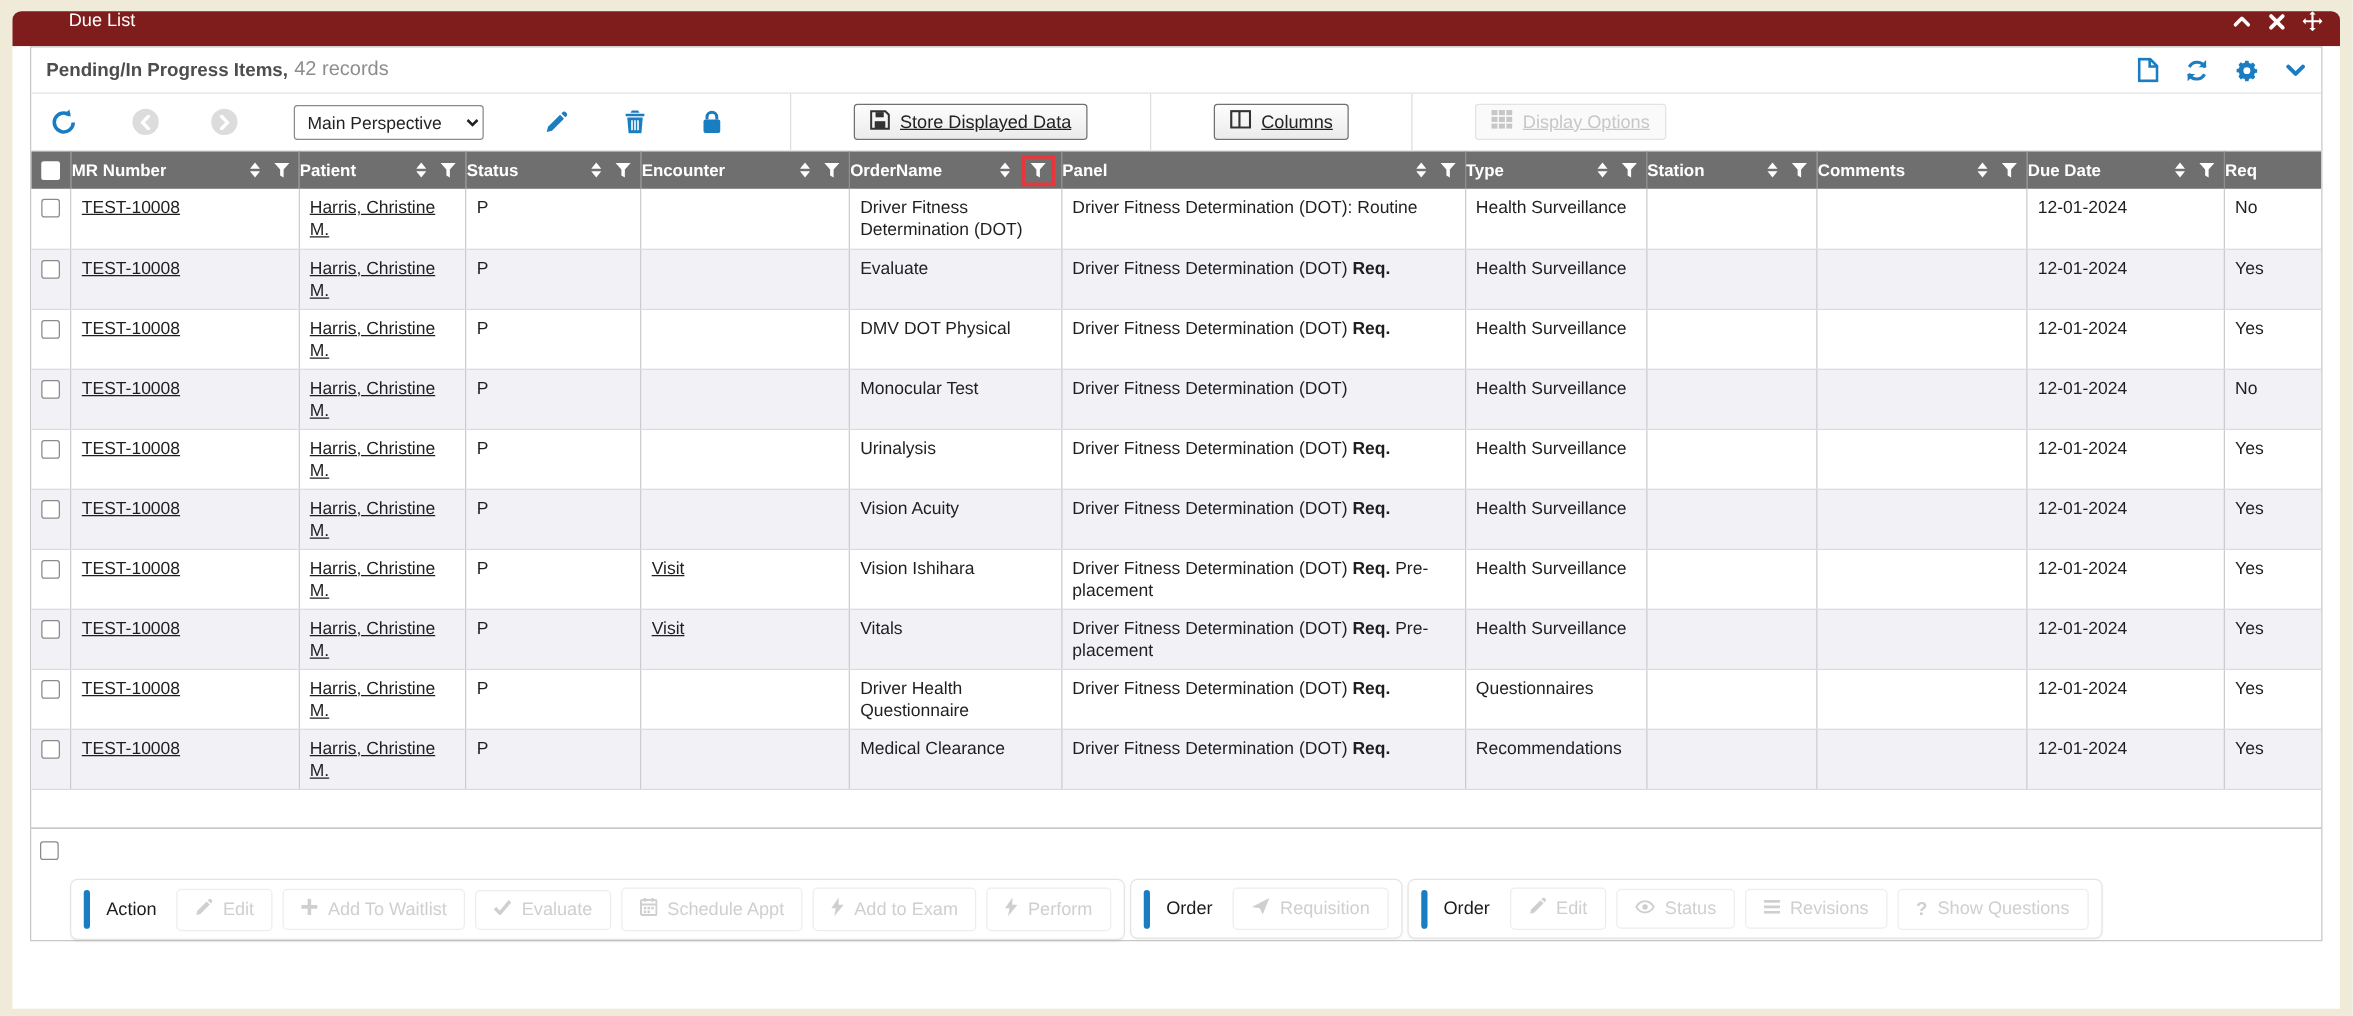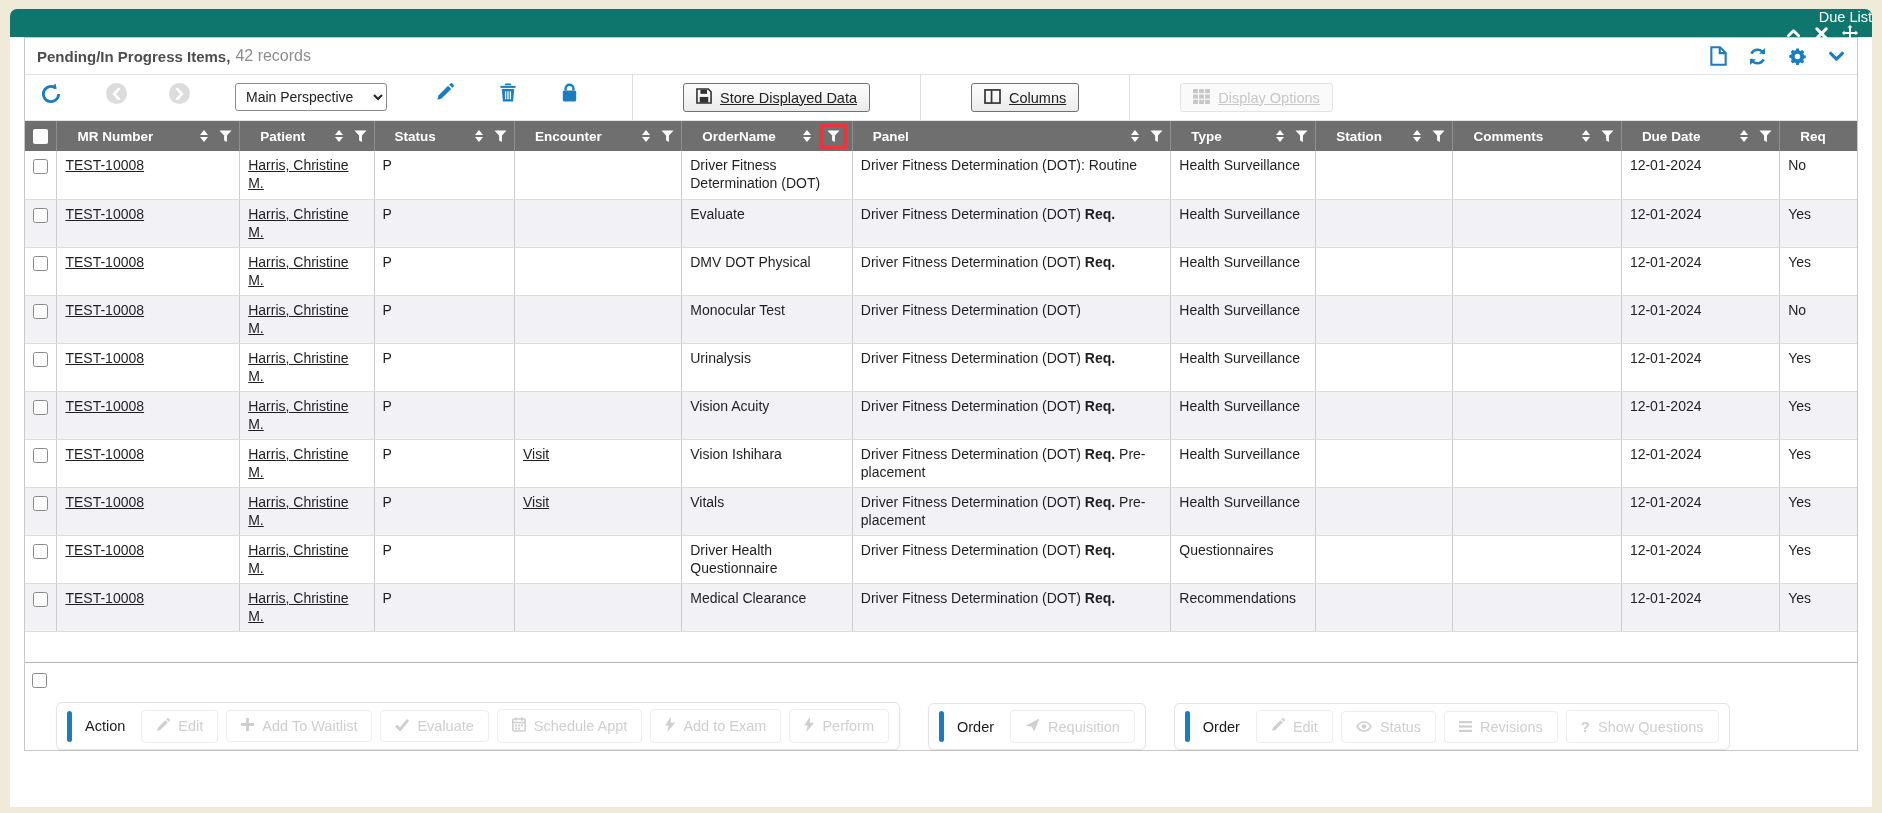--- a/index.html
+++ b/index.html
@@ -1,73 +1,73 @@
 <!DOCTYPE html>
 <html><head>
 <meta charset="utf-8">
 <style>
   * { box-sizing: border-box; margin: 0; padding: 0; }
   html,body { width:1882px; height:813px; overflow:hidden; background:#f0ebd9;
     font-family:"Liberation Sans","DejaVu Sans",sans-serif; }
   .window { margin:9px 10px 0 10px; }
-  .titlebar { height:28px; background:#0f766e; border-radius:7px 7px 0 0;
-    display:flex; align-items:flex-end; color:#fff;flex-direction:column; }
+  .titlebar { height:28px; background:#7f1d1d; border-radius:7px 7px 0 0;
+    display:flex; align-items:flex-start; color:#fff; }
   .tb-title { padding-left:45px; font-size:14.5px; }
   .tb-icons { margin-left:auto; display:flex; align-items:center; gap:14px; padding-right:14px; }
   .tb-icons span { display:inline-flex; cursor:pointer; }
   .content { background:#fff; padding:0 14px 12px 14px; min-height:770px; }
   .waitlist-row { text-align:right; padding:14px 2px 11px 2px; }
   .waitlist-row a { color:#1f1f1f; font-size:14.5px; }
   .panel { border:1px solid #c8c8c8; }
   .panel-head { display:flex; align-items:center; height:37px; padding:0 12px;
     border-bottom:1px solid #e2e2e2; }
   .panel-title { font-weight:bold; color:#4d4d4d; font-size:15px; }
   .panel-records { color:#8d8d8d; font-size:16px; margin-left:5px; }
   .panel-icons { margin-left:auto; display:flex; align-items:center; gap:21px; color:#1a7dc2; }
   .panel-icons span { display:inline-flex; cursor:pointer; }
-  .toolbar { display:flex; align-items:flex-start; padding:8px 10px;gap:36px; }
+  .toolbar { display:flex; align-items:center; padding:8px 10px;gap:36px; }
   .toolbar .ico { display:inline-flex; color:#1a7dc2; cursor:pointer; margin:0 5px; }
   .navc { width:21px; height:21px; border-radius:50%; background:#dcdcdc;
     display:inline-flex; align-items:center; justify-content:center; margin:0 3px; }
   .persel { height:28px; font-size:14px; border:1px solid #8a8a8a; border-radius:3px;
     padding:0 6px; margin:0 8px 0 6px; width:152px; background:#fff; color:#222;
     font-family:"Liberation Sans","DejaVu Sans",sans-serif; }
   .tool-sep { width:1px; align-self:stretch; background:#ddd; margin:-8px 14px; }
   .tbtn { display:inline-flex; align-items:center; gap:8px; height:29px; padding:0 12px;
     border:1px solid #707070; border-radius:3px; background:linear-gradient(#fdfdfd,#ebebeb);
     font-size:14.5px; color:#222; cursor:pointer;
     font-family:"Liberation Sans","DejaVu Sans",sans-serif;text-decoration:underline; }
   .tbtn.disabled { border-color:#e3e3e3; background:#fafafa; color:#c7c7c7; cursor:default; }
   .table-wrap { height:543px; overflow:hidden; border-top:1px solid #e5e5e5;
     border-bottom:1px solid #b5b5b5; }
   table { border-collapse:collapse; table-layout:fixed; }
   th { background:#6f6f6f; color:#fff; height:30px; font-size:13.5px; font-weight:bold;
     text-align:left; border-right:1px solid #8f8f8f; padding:0; }
-  .hcell { display:flex; align-items:center; height:30px; padding-left:20px; }
+  .hcell { display:flex; align-items:center; height:30px; padding-left:0; }
   .hlbl { white-space:nowrap; overflow:hidden; }
   .hics { display:flex; align-items:center; gap:11px; margin-left:auto; padding-right:7px; }
   .sort { display:inline-flex; flex-direction:column; gap:2px; cursor:pointer; }
   .sort i { width:0; height:0; border-left:4.5px solid transparent; border-right:4.5px solid transparent; }
   .sort .up { border-bottom:5.5px solid #fff; }
   .sort .dn { border-top:5.5px solid #fff; }
   .fwrap { display:inline-flex; align-items:center; cursor:pointer; }
   .fwrap.hl { border:3px solid #e8363c; padding:3px 4px; margin:-4px -2px; }
   .cbth { text-align:center; }
   .hcb { display:inline-block; width:15px; height:15px; background:#fff; border-radius:2px;
     vertical-align:middle; cursor:pointer; }
   td { font-size:14px; color:#1f1f1f; border-right:1px solid #ccc; border-bottom:1px solid #dcdcdc;
     padding:5px 8px 4px 8px; vertical-align:top; height:48px; line-height:1.32; }
   td:last-child, th:last-child { border-right:none; }
   tr.alt td { background:#f1f1f6; }
   .cbtd { text-align:center; padding-top:8px; }
   .cbx { display:inline-block; width:15px; height:15px; border:1.5px solid #8a8a8a;
     border-radius:2.5px; background:#fff; cursor:pointer; }
   .cell-link { color:#1f1f1f; text-decoration:underline; cursor:pointer; }
   .foot-check { padding:10px 0 2px 7px; }
-  .actions { display:flex; gap:28px; margin:8px 0 0 31px; align-items:flex-end; }
+  .actions { display:flex; gap:4px; margin:8px 0 0 31px; align-items:flex-start; }
   .card { display:flex; align-items:center; gap:8px; background:#fff; border:1px solid #e4e4e4;
     border-radius:6px; padding:6px 10px; box-shadow:0 1px 2px rgba(0,0,0,.05); }
   .stripe { width:5px; height:31px; border-radius:3px; background:#1a7dc2; }
   .card-label { font-size:14.5px; color:#1c1c1c; margin:0 8px 0 5px; white-space:nowrap; }
   .abtn { display:inline-flex; align-items:center; gap:8px; border:1px solid #ededed;
     border-radius:4px; padding:7px 14px; color:#cfcfcf; background:#fff; font-size:14.5px;
     white-space:nowrap; cursor:default; font-family:"Liberation Sans","DejaVu Sans",sans-serif; }
   .abtn .q { font-weight:bold; font-size:15px; }
 </style>
 </head>

